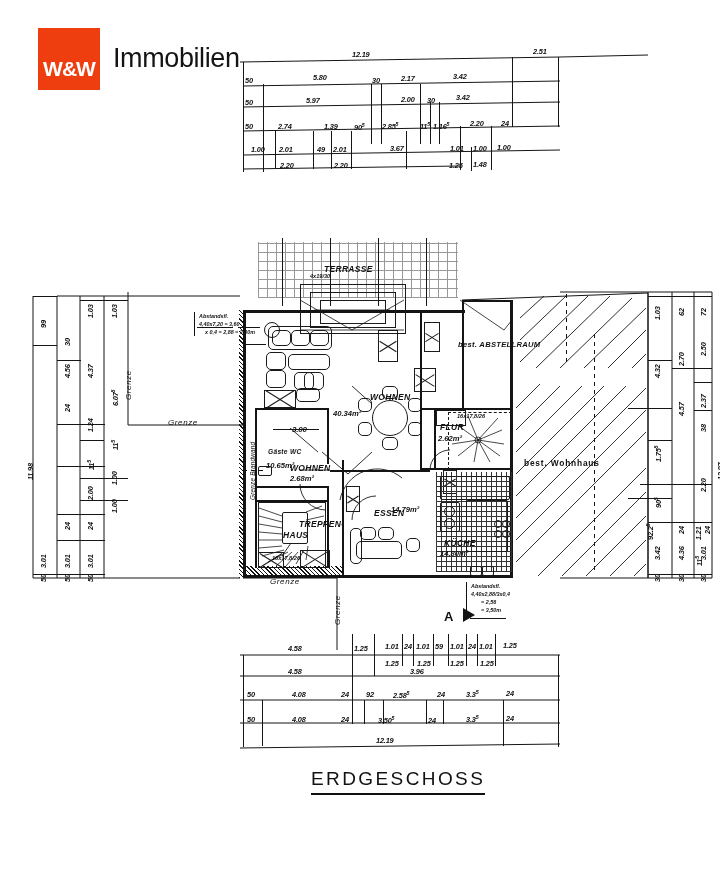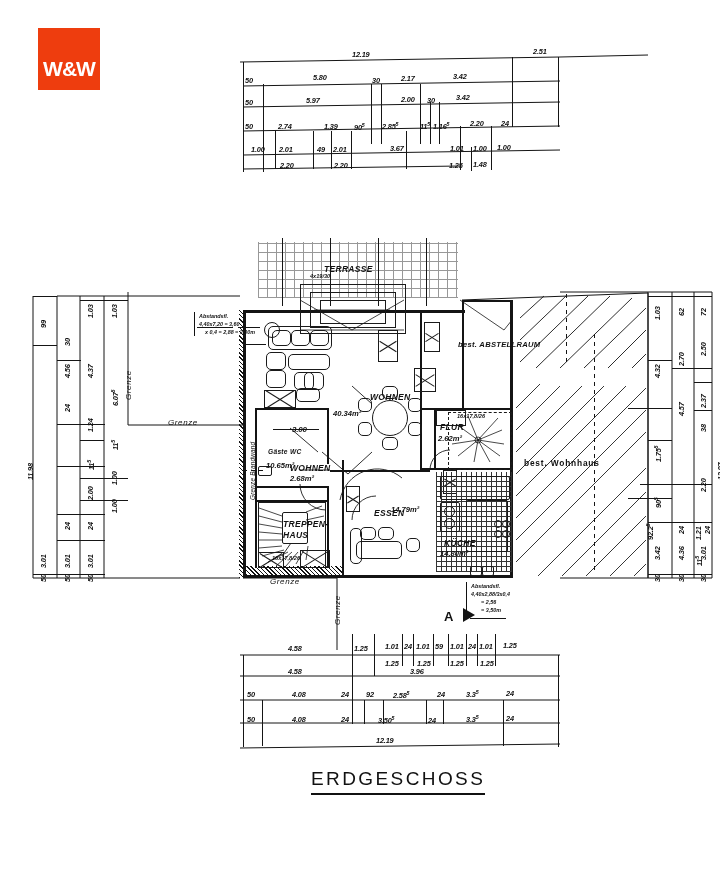--- a/index.html
+++ b/index.html
@@ -86,20 +86,21 @@
 </head>
 <body>
 
 <div class="stage">
 
   <div id="logo-block">
     <div id="logo-mark">
       <span>W&amp;W</span>
     </div>
     <div id="logo-text">
+      <div class="l2">Immobilien</div>
     </div>
   </div>
 
   <svg class="ov">
     <g stroke="#151515" fill="none" stroke-width="1">
 
       <line x1="240" y1="62" x2="560" y2="57"></line>
       <line x1="560" y1="57" x2="648" y2="55"></line>
       <line x1="243" y1="86" x2="560" y2="81"></line>
       <line x1="243" y1="107" x2="560" y2="102"></line>
@@ -532,21 +533,21 @@
 
   <div class="rlabel" style="left:374px;top:508px;">ESSEN</div>
   <div class="rarea" style="left:391px;top:505px;">14.79m²</div>
 
   <div class="rlabel" style="left:444px;top:538px;">KÜCHE</div>
   <div class="rarea" style="left:440px;top:549px;">14.80m²</div>
 
   <div class="rlabel" style="left:440px;top:422px;">FLUR</div>
   <div class="rarea" style="left:438px;top:434px;">2.62m²</div>
 
-  <div class="rlabel" style="left:283px;top:519px;">TREPPEN-</div>
+  <div class="rlabel" style="left:299px;top:519px;">TREPPEN-</div>
   <div class="rlabel" style="left:283px;top:530px;">HAUS</div>
   <div class="small" style="left:272px;top:555px;">16x17,8/26</div>
 
   <div class="rlabel" style="left:458px;top:340px;font-size:7.6px;">best. ABSTELLRAUM</div>
   <div class="rlabel" style="left:524px;top:458px;font-style:normal;font-size:8.4px;letter-spacing:0.8px;">best. Wohnhaus</div>
 
   <div class="notebox" style="left:194px;top:312px;padding-left:4px;">
     <div class="note" style="position:relative;left:0;top:0;">Abstandsfl.</div>
     <div class="note" style="position:relative;left:0;top:0;">4,40x7,20 = 3,60</div>
     <div class="note" style="position:relative;left:6px;top:0;">x 0,4 = 2,88 = 3,00m</div>

